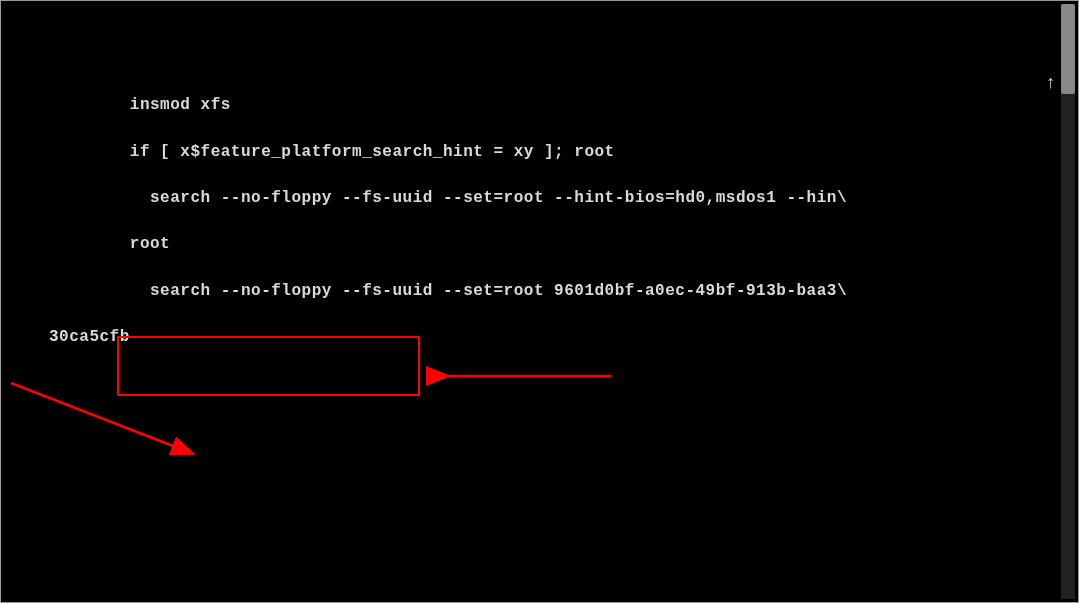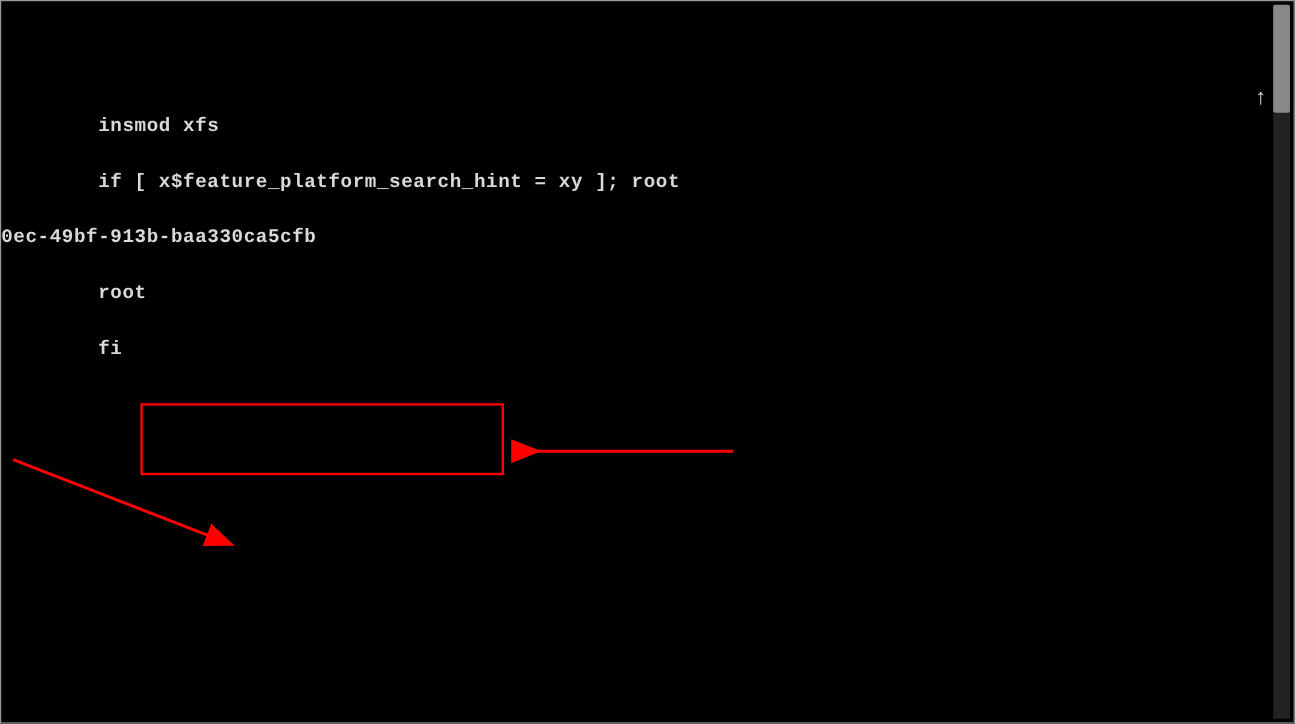--- a/index.html
+++ b/index.html
@@ -20,20 +20,21 @@
     }
     .terminal-content {
       padding: 70px 0 0 0;
       white-space: pre;
       line-height: 1.45;
       letter-spacing: 0.5px;
       font-weight: bold;
     }
     .line {
       display: block;
+      margin-left: 48px;
     }
     .highlight-box {
       position: absolute;
       left: 116px;
       top: 335px;
       width: 303px;
       height: 60px;
       border: 2px solid #ff0000;
       pointer-events: none;
     }
@@ -74,23 +75,24 @@
       font-size: 18px;
       font-weight: bold;
     }
   </style>
 </head>
 <body>
 
 <div class="terminal-content">
 <span class="line">        insmod xfs</span>
 <span class="line">        if [ x$feature_platform_search_hint = xy ]; root</span>
-<span class="line">0ec-49bf-913b-baa330ca5cfb</span>
+<span class="line">          search --no-floppy --fs-uuid --set=root --hint-bios=hd0,msdos1 --hin\</span>
 <span class="line">        root</span>
-<span class="line">        fi</span>
+<span class="line">          search --no-floppy --fs-uuid --set=root 9601d0bf-a0ec-49bf-913b-baa3\</span>
+<span class="line">30ca5cfb</span>
 
 
 
 <span class="line"></span>
 
 
 
 </div>
 
 <div class="highlight-box"></div>

